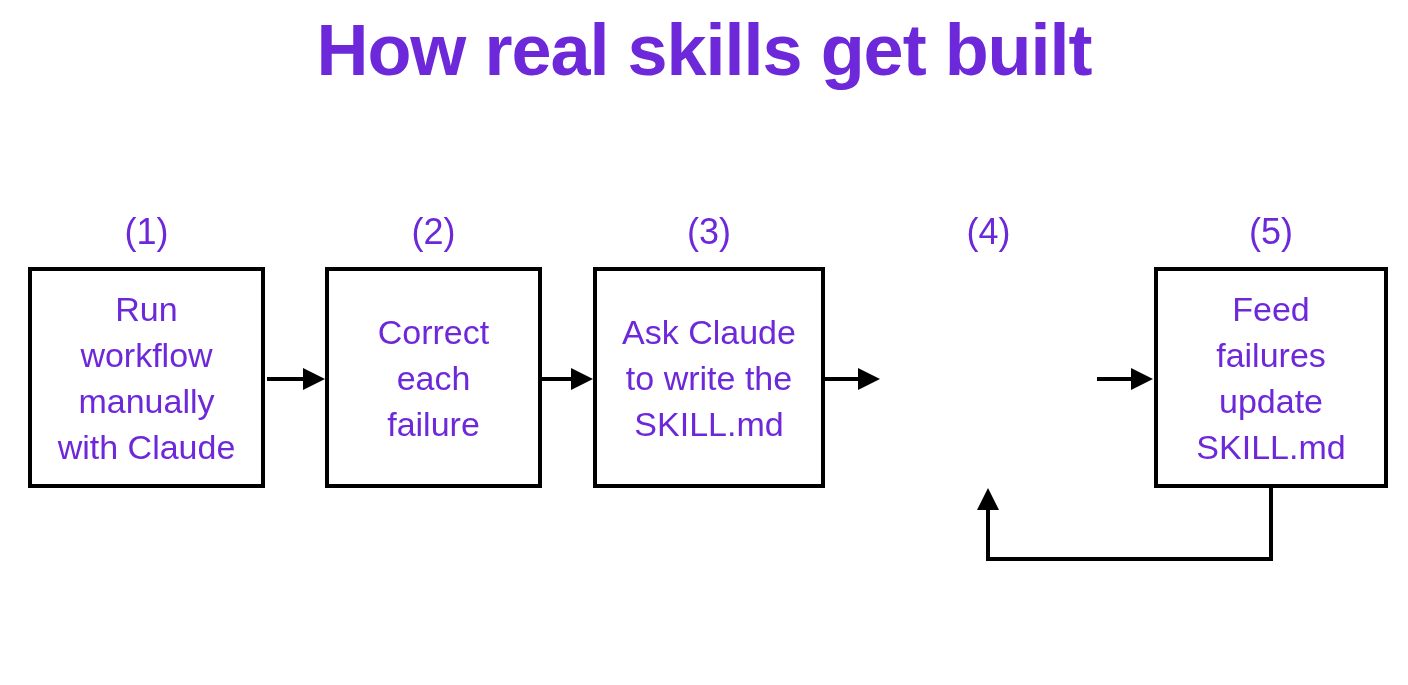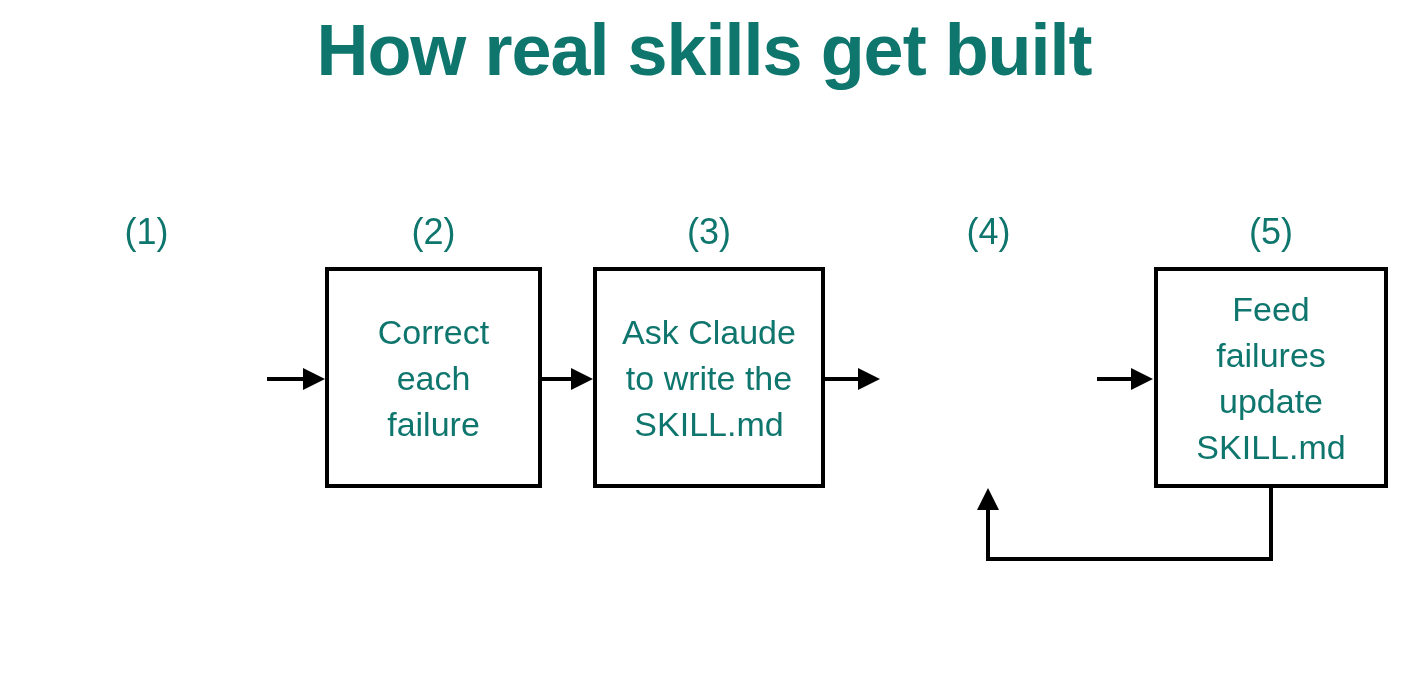--- a/index.html
+++ b/index.html
@@ -6,21 +6,21 @@
     margin: 0;
     padding: 0;
     background: #ffffff;
   }
   .canvas {
     position: relative;
     width: 1408px;
     height: 685px;
     background: #ffffff;
     font-family: "Liberation Sans", "DejaVu Sans", sans-serif;
-    color: #0f766e;
+    color: #6d28d9;
     overflow: hidden;
   }
   .title {
     position: absolute;
     top: 10px;
     left: 0;
     width: 1408px;
     text-align: center;
     font-size: 72px;
     line-height: 80px;
@@ -95,20 +95,26 @@
       <polygon points="1131,368 1131,390 1153,379" fill="#000"></polygon>
     </g>
 
     <g>
       <path d="M 1271 488 L 1271 559 L 988 559 L 988 510" fill="none" stroke="#000" stroke-width="4"></path>
       <polygon points="977,510 999,510 988,488" fill="#000"></polygon>
     </g>
   </svg>
 
   <div class="step-number s1">(1)</div>
+  <div class="flow-box s1">
+    <div class="box-label">Run
+workflow
+manually
+with Claude</div>
+  </div>
 
   <div class="step-number s2">(2)</div>
   <div class="flow-box s2">
     <div class="box-label">Correct
 each
 failure</div>
   </div>
 
   <div class="step-number s3">(3)</div>
   <div class="flow-box s3">

